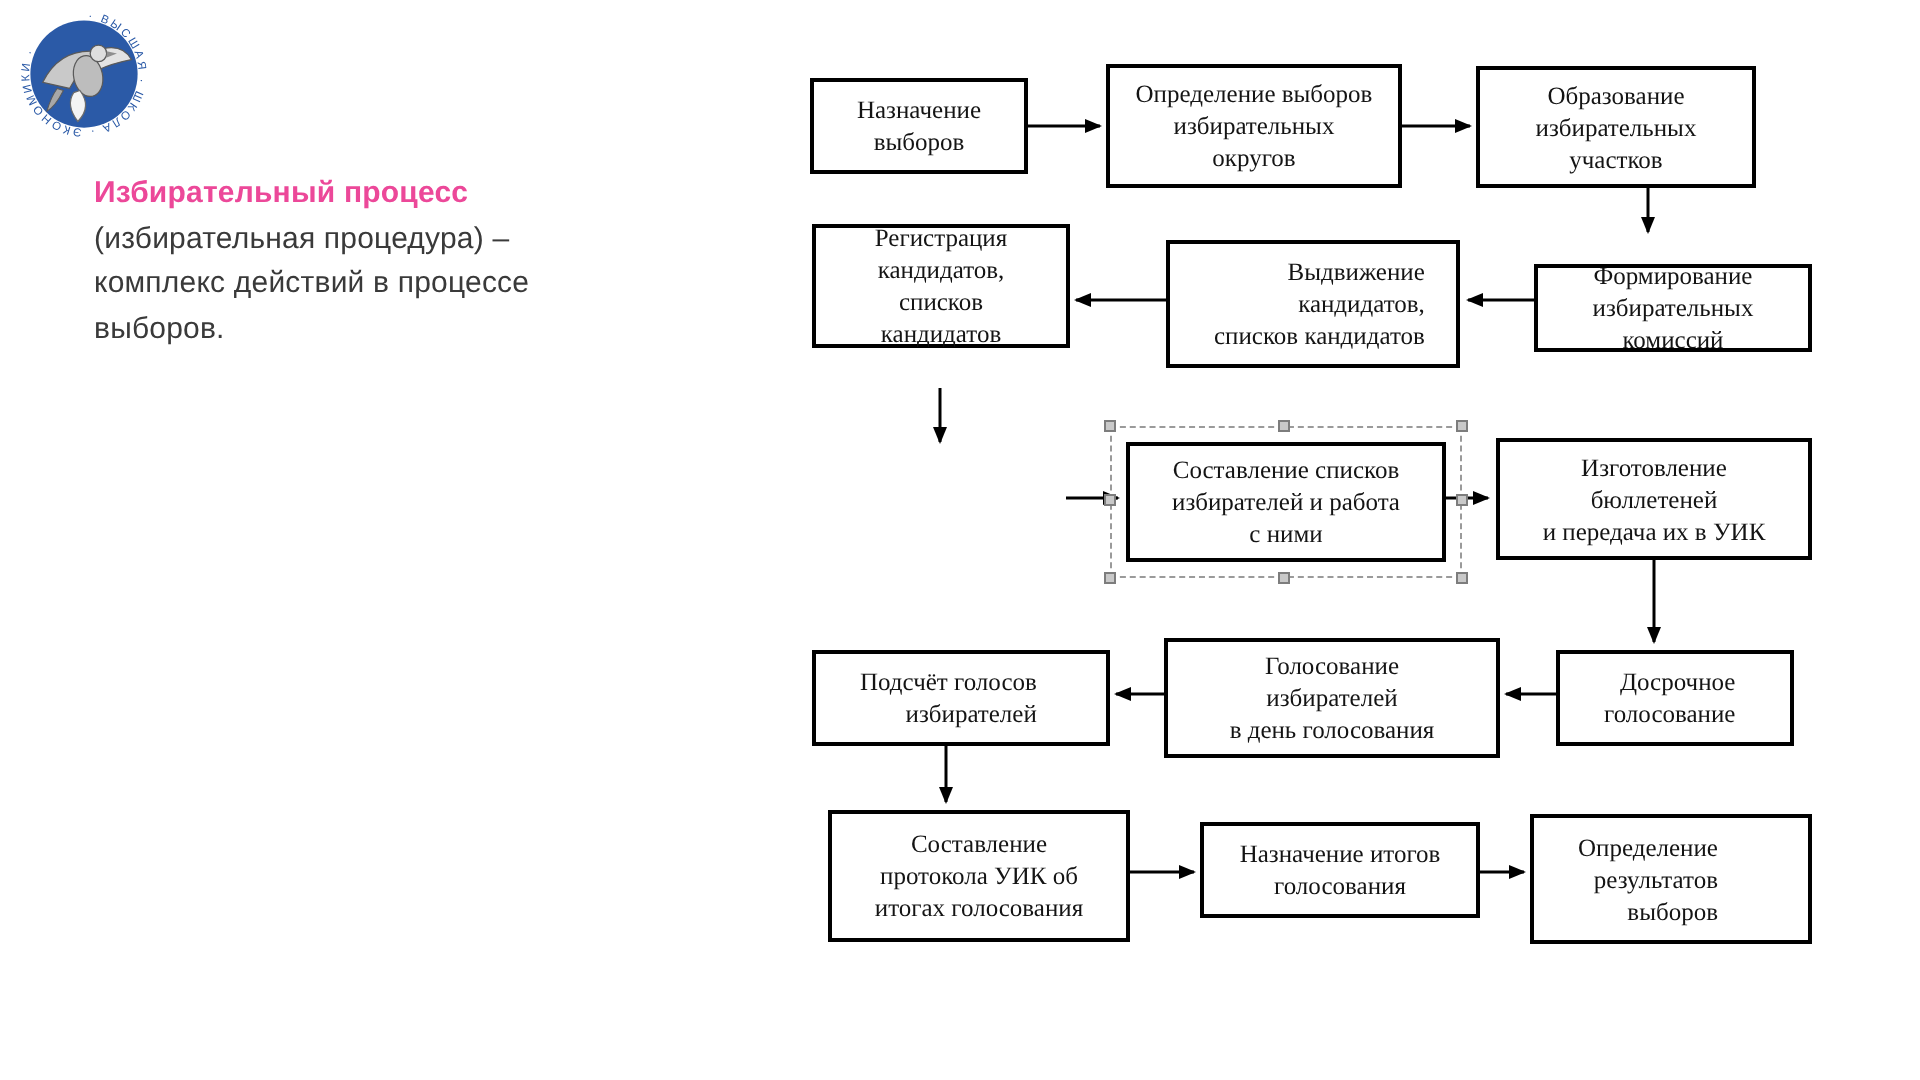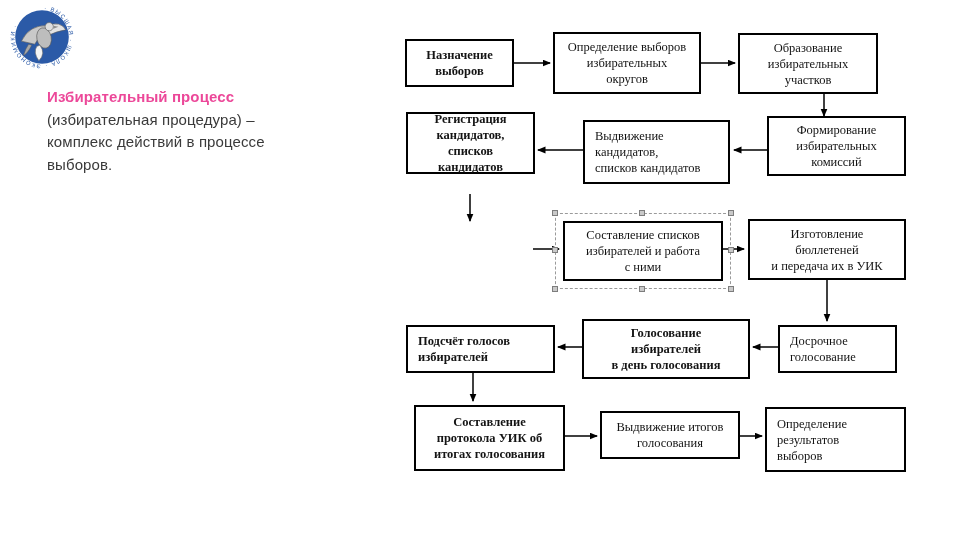--- a/index.html
+++ b/index.html
@@ -18,22 +18,22 @@
   
   .flow { position:absolute; inset:0; }
   .edges { position:absolute; left:0; top:0; width:960px; height:540px; }
   .edge { stroke:#000; stroke-width:1.5; }
 
   .node { position:absolute; border:2px solid #000; background:#fff;
           display:flex; align-items:center; justify-content:center; text-align:center;
           font-family:"Liberation Serif", serif; font-size:12.5px; line-height:1.28;
           color:#141414; padding:2px 4px; }
   .node span { white-space:pre-line; }
-  .node.left { justify-content:flex-start; text-align:left; padding-left:10px; }
-  .node.thick { border-width:2.5px;font-weight:bold; }
+  .node.left { justify-content:flex-start; text-align:right; padding-left:22px; }
+  .node.thick { border-width:2.5px; }
 
   
   .selection { position:absolute; left:555px; top:213px; width:176px; height:76px;
                border:1px dashed #9a9a9a; pointer-events:none; }
   .handle { position:absolute; width:6px; height:6px; background:#c9c9c9;
             border:1px solid #7d7d7d; }
   .h-nw { left:-4px;  top:-4px; }
   .h-n  { left:50%;   top:-4px; margin-left:-4px; }
   .h-ne { right:-4px; top:-4px; }
   .h-w  { left:-4px;  top:50%;  margin-top:-4px; }
@@ -115,21 +115,21 @@
       <span>Регистрация
 кандидатов,
 списков
 кандидатов</span>
       </div>
     <div class="node left" style="left:583px;top:120px;width:147px;height:64px">
       <span>Выдвижение
 кандидатов,
 списков кандидатов</span>
       </div>
-    <div class="node" style="left:767px;top:116px;width:139px;height:60px">
+    <div class="node" style="left:767px;top:132px;width:139px;height:44px">
       <span>Формирование
 избирательных
 комиссий</span>
       </div>
 
     <div class="node" style="left:563px;top:221px;width:160px;height:60px">
       <span>Составление списков
 избирателей и работа
 с ними</span>
       </div>
@@ -163,21 +163,21 @@
       <span>Досрочное
 голосование</span>
       </div>
 
     <div class="node thick" style="left:414px;top:405px;width:151px;height:66px">
       <span>Составление
 протокола УИК об
 итогах голосования</span>
       </div>
     <div class="node" style="left:600px;top:411px;width:140px;height:48px">
-      <span>Выдвижение итогов
+      <span>Назначение итогов
 голосования</span>
       </div>
     <div class="node left" style="left:765px;top:407px;width:141px;height:65px">
       <span>Определение
 результатов
 выборов</span>
       </div>
 
   </div>
 </div>

